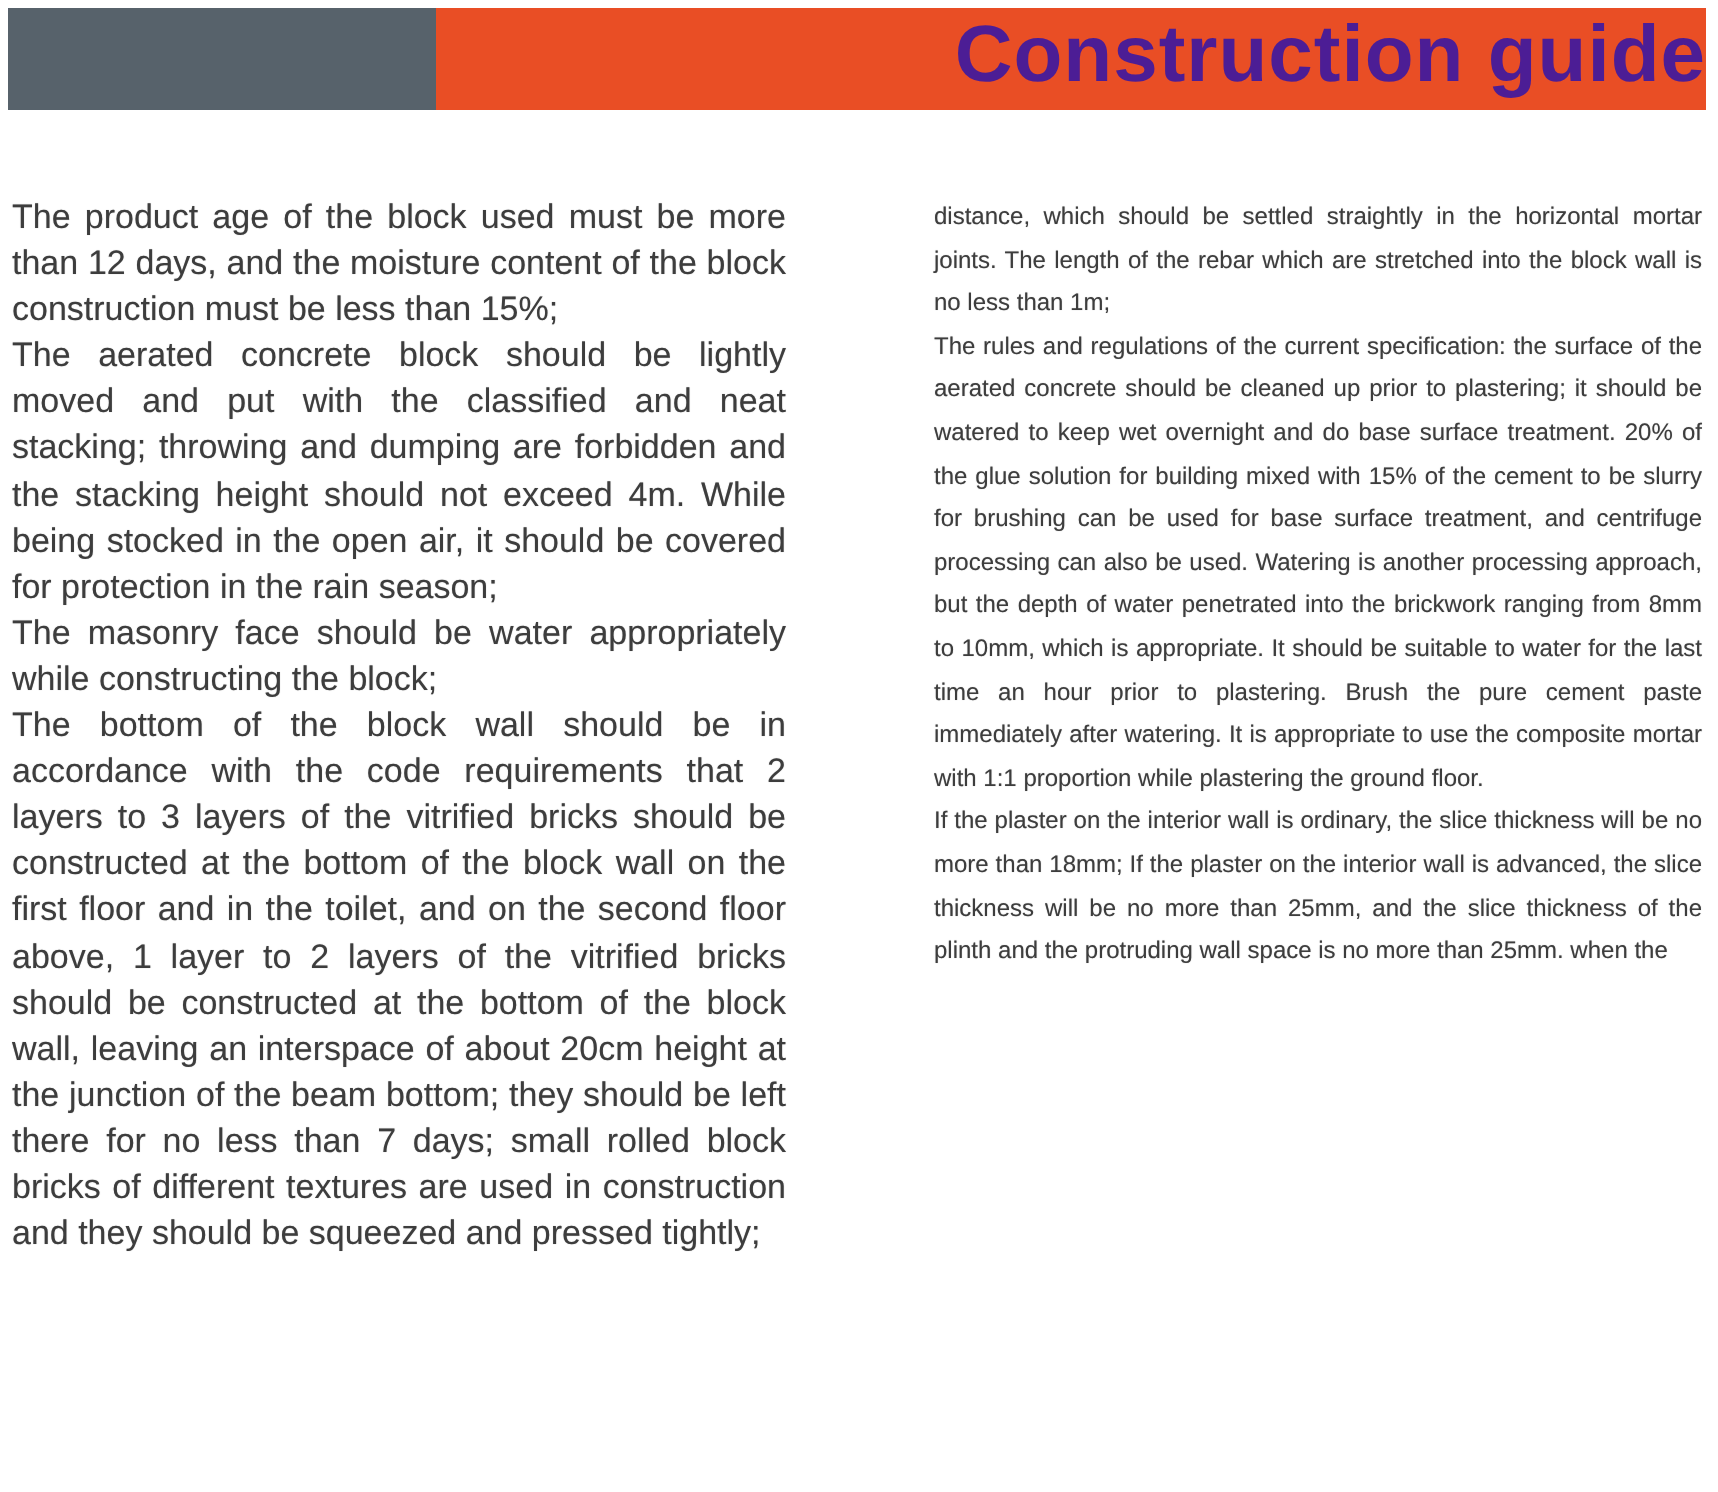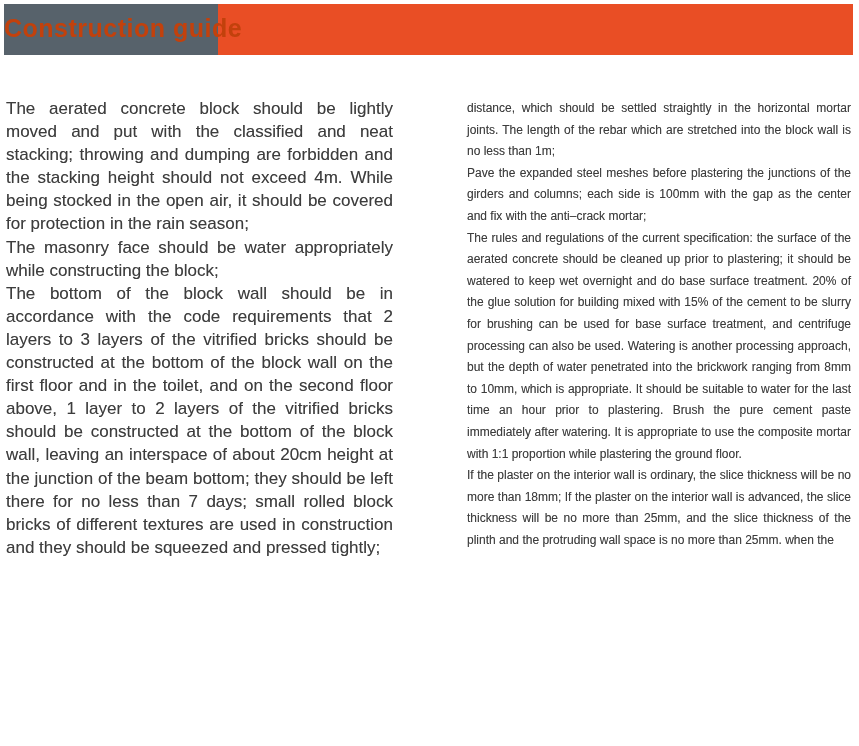--- a/index.html
+++ b/index.html
@@ -38,23 +38,23 @@
     height: 100%;
     background: var(--banner-orange, #e94e25);
   }
   .banner-title {
     position: absolute;
     left: 0;
     right: 0;
     top: 50%;
     transform: translateY(-54%);
     margin: 0;
-    text-align: left;
-    color: #c2410c;
-    font-size: 25px;
+    text-align: right;
+    color: #4c1d95;
+    font-size: 40px;
     font-weight: 700;
     letter-spacing: 0.5px;
     white-space: nowrap;
   }
   .col {
     position: absolute;
     color: var(--text-color, #3d3d3d);
     text-shadow: 0 0 0.5px rgba(70,70,70,0.45);
   }
   .col p {
@@ -82,26 +82,26 @@
 <div class="page">
 
   <header class="banner">
     <div class="banner-gray"></div>
     <div class="banner-orange"></div>
     <h1 class="banner-title">Construction guide</h1>
   </header>
 
   <main>
     <section class="col col-left">
+      <p>The product age of the block used must be more than 12 days, and the moisture content of the block construction must be less than 15%;</p>
       <p>The aerated concrete block should be lightly moved and put with the classified and neat stacking; throwing and dumping are forbidden and the stacking height should not exceed 4m. While being stocked in the open air, it should be covered for protection in the rain season;</p>
       <p>The masonry face should be water appropriately while constructing the block;</p>
       <p>The bottom of the block wall should be in accordance with the code requirements that 2 layers to 3 layers of the vitrified bricks should be constructed at the bottom of the block wall on the first floor and in the toilet, and on the second floor above, 1 layer to 2 layers of the vitrified bricks should be constructed at the bottom of the block wall, leaving an interspace of about 20cm height at the junction of the beam bottom; they should be left there for no less than 7 days; small rolled block bricks of different textures are used in construction and they should be squeezed and pressed tightly;</p>
     </section>
 
     <section class="col col-right">
       <p>distance, which should be settled straightly in the horizontal mortar joints. The length of the rebar which are stretched into the block wall is no less than 1m;</p>
-      <p>Pave the expanded steel meshes before plastering the junctions of the girders and columns; each side is 100mm with the gap as the center and fix with the anti–crack mortar;</p>
       <p>The rules and regulations of the current specification: the surface of the aerated concrete should be cleaned up prior to plastering; it should be watered to keep wet overnight and do base surface treatment. 20% of the glue solution for building mixed with 15% of the cement to be slurry for brushing can be used for base surface treatment, and centrifuge processing can also be used. Watering is another processing approach, but the depth of water penetrated into the brickwork ranging from 8mm to 10mm, which is appropriate. It should be suitable to water for the last time an hour prior to plastering. Brush the pure cement paste immediately after watering. It is appropriate to use the composite mortar with 1:1 proportion while plastering the ground floor.</p>
       <p>If the plaster on the interior wall is ordinary, the slice thickness will be no more than 18mm; If the plaster on the interior wall is advanced, the slice thickness will be no more than 25mm, and the slice thickness of the plinth and the protruding wall space is no more than 25mm. when the</p>
     </section>
   </main>
 
 </div>
 
 </body></html>

